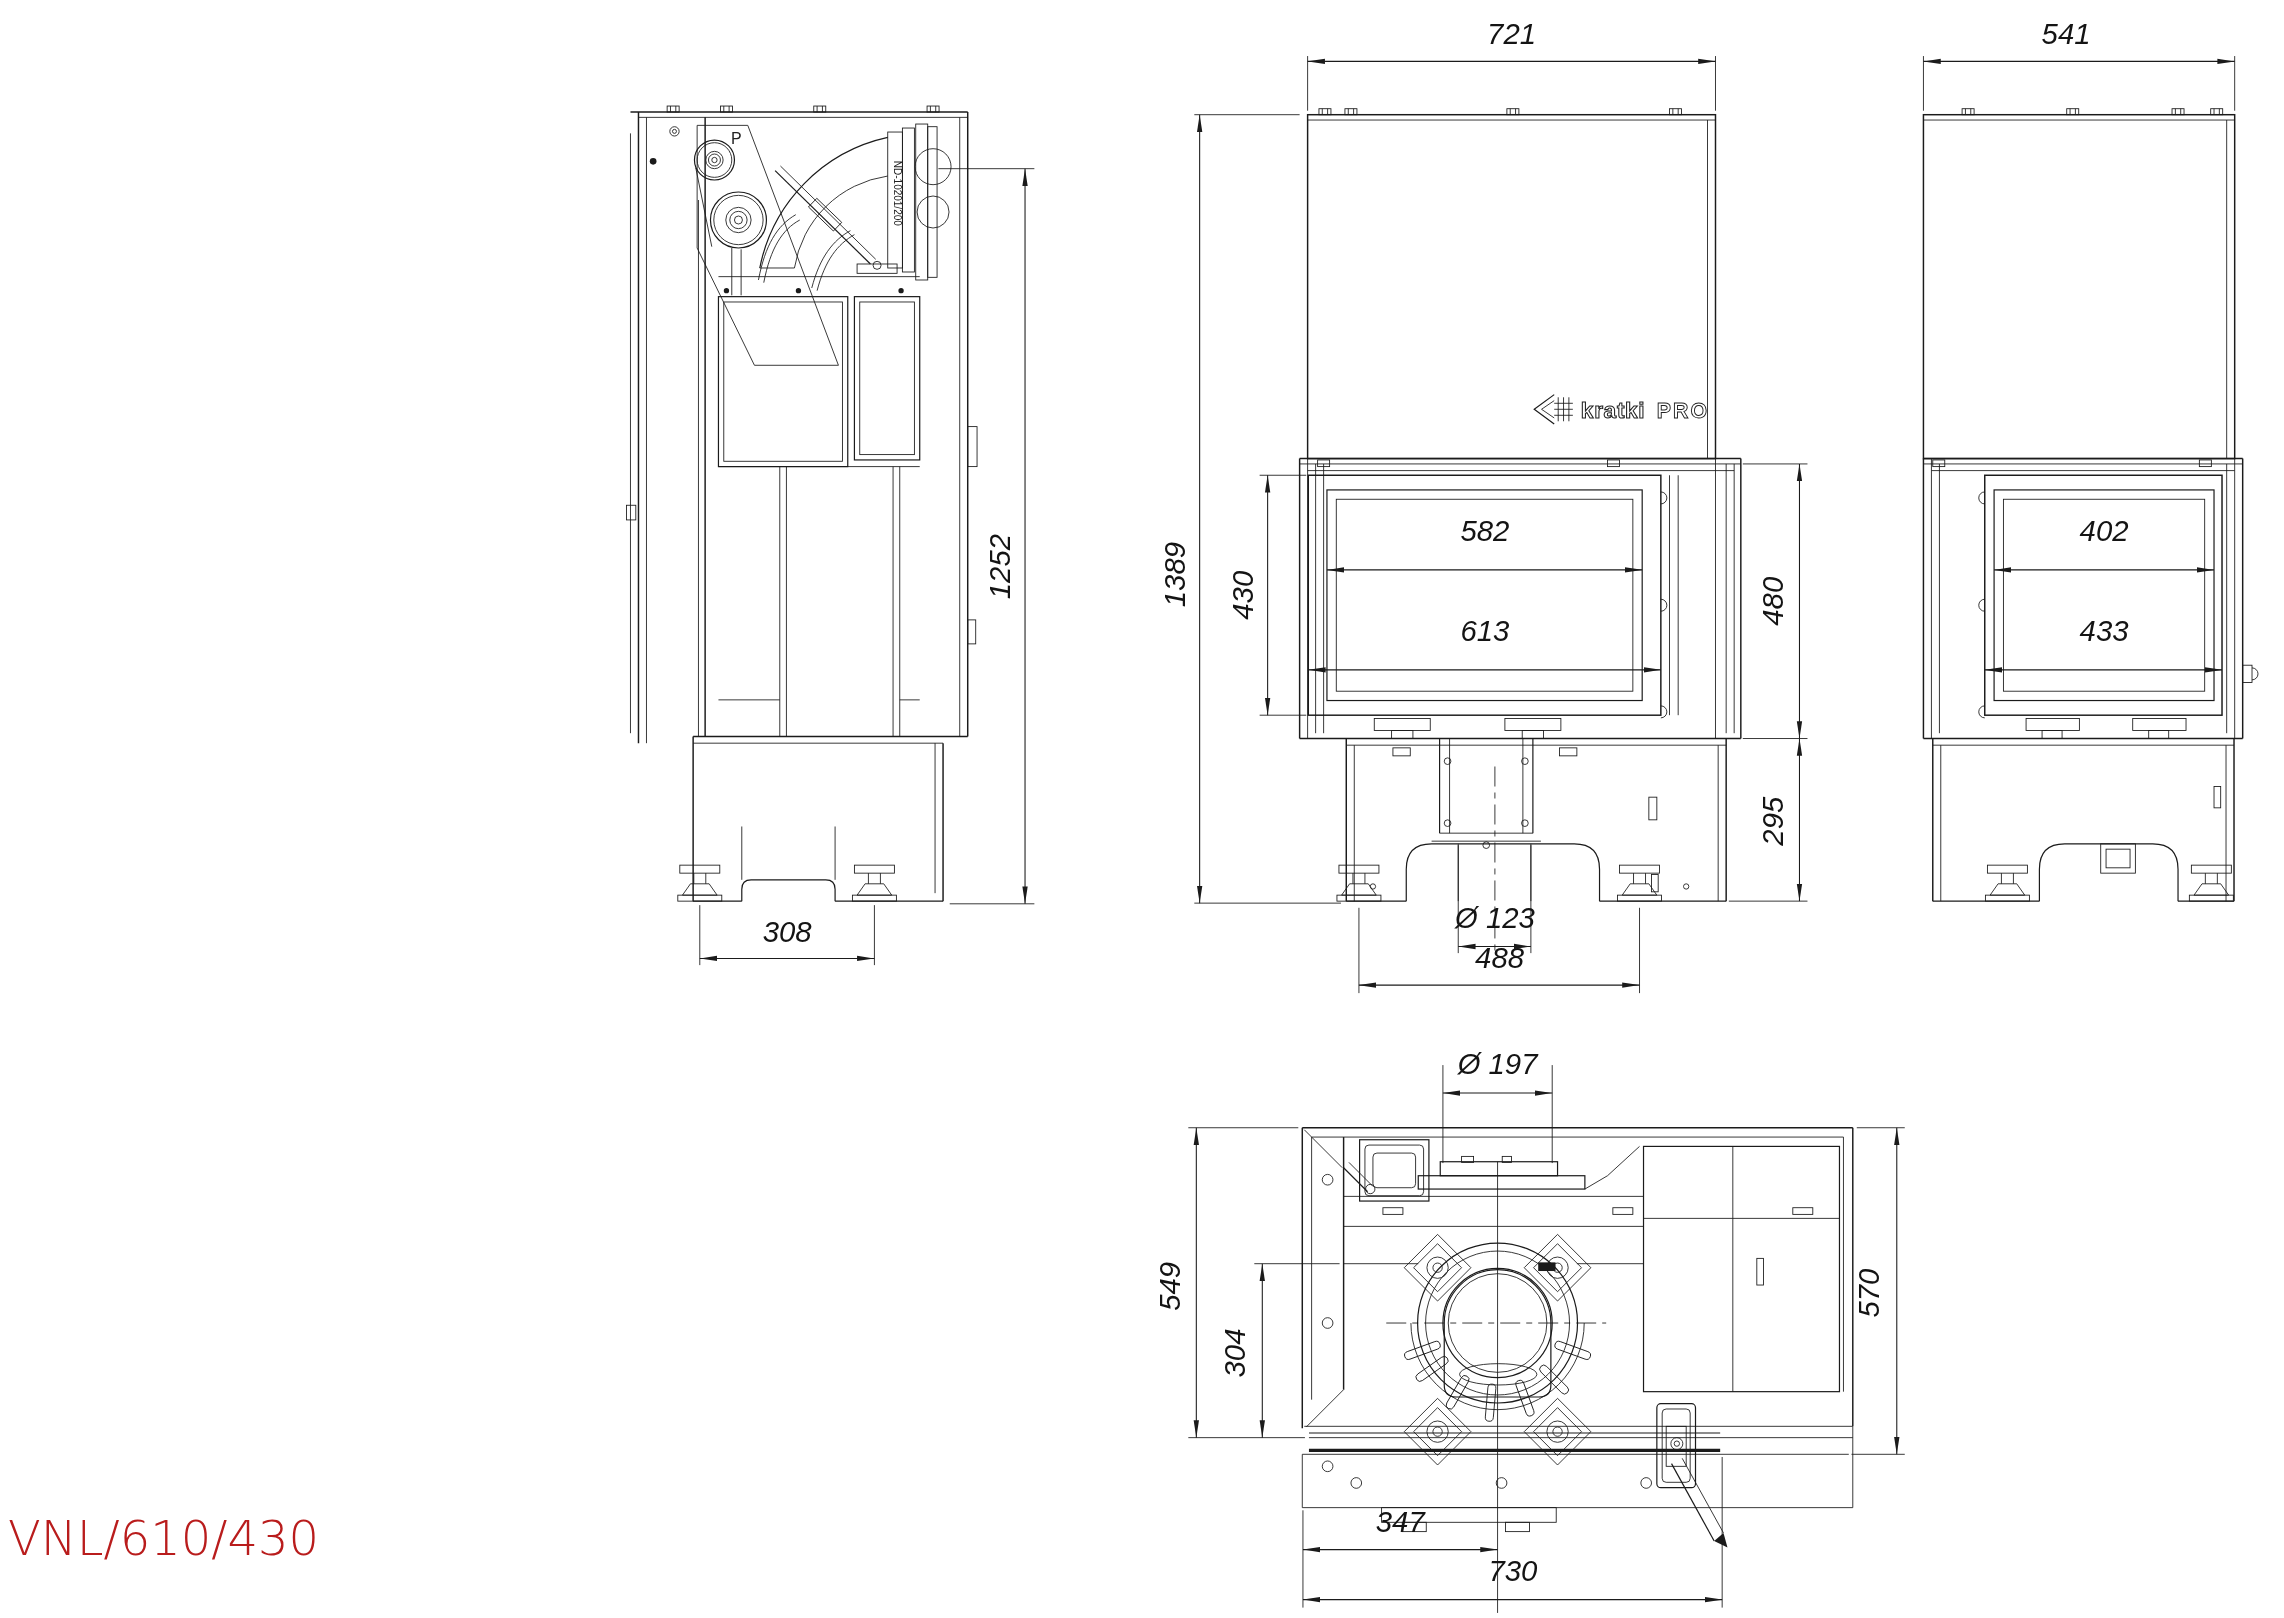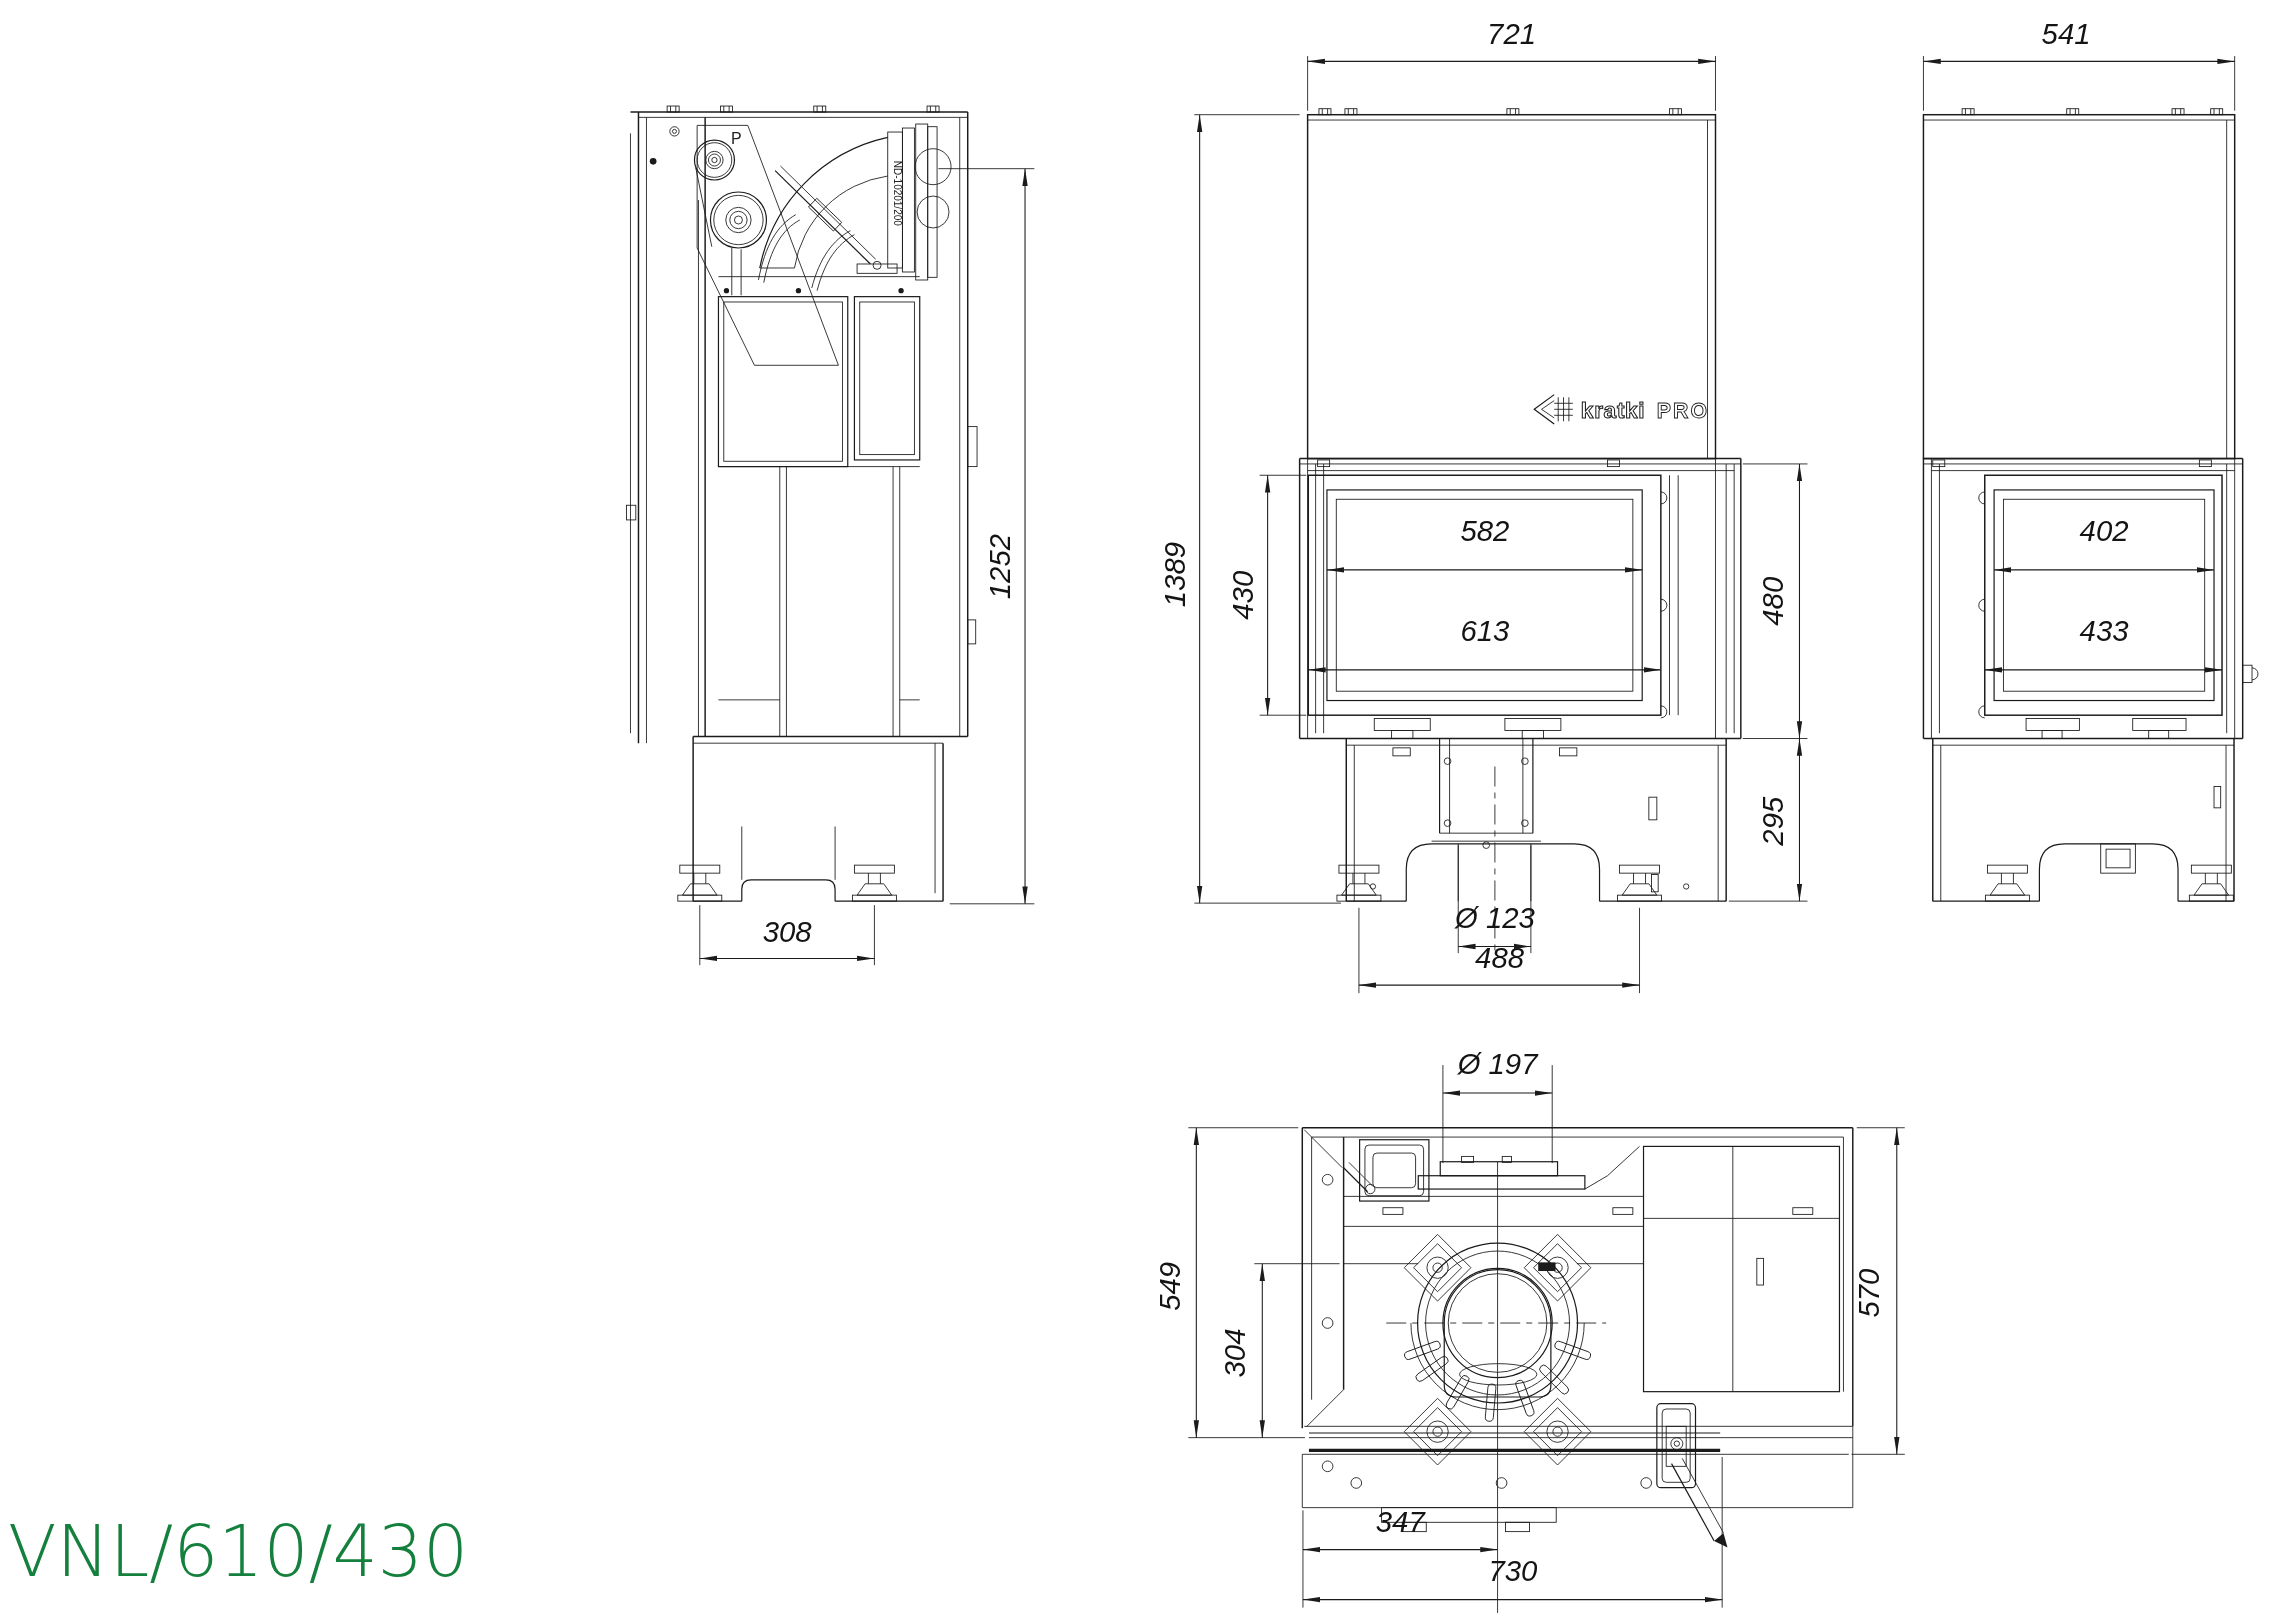--- a/index.html
+++ b/index.html
@@ -13,21 +13,21 @@
   .dimln{fill:none;stroke:#1b1b1b;stroke-width:1.6;}
   .extln{fill:none;stroke:#1b1b1b;stroke-width:1.3;}
   .cline{fill:none;stroke:#1b1b1b;stroke-width:1.3;stroke-dasharray:30 9 9 9;}
   .solid{fill:#1b1b1b;stroke:none;}
   text.dim{font:italic 44px "Liberation Sans",sans-serif;fill:#141414;}
   text.small{font:15px "Liberation Sans",sans-serif;fill:#222;}
   text.mark{font:24px "Liberation Sans",sans-serif;fill:#222;}
   text.logo{font:bold 34px "Liberation Sans",sans-serif;fill:none;stroke:#222;stroke-width:1.6;letter-spacing:1px;}
   text.logo2{font:bold 32px "Liberation Sans",sans-serif;fill:none;stroke:#222;stroke-width:1.4;letter-spacing:3px;}
   .title{position:absolute;left:8px;top:1510px;font-family:"DejaVu Sans","Liberation Sans",sans-serif;
-         font-weight:200;font-size:71px;color:#15803d;letter-spacing:0;}
+         font-weight:200;font-size:48px;color:#b91c1c;letter-spacing:0;}
 </style>
 </head>
 <body>
 
 <div class="canvas">
 <svg viewBox="0 0 3427 2429" width="2284" height="1619">
   <defs>
     <marker id="arr" markerWidth="26" markerHeight="10" refX="26" refY="5" orient="auto-start-reverse" markerUnits="userSpaceOnUse">
       <path d="M26,5 L0,1 L0,9 Z" fill="#1b1b1b"></path>
     </marker>

